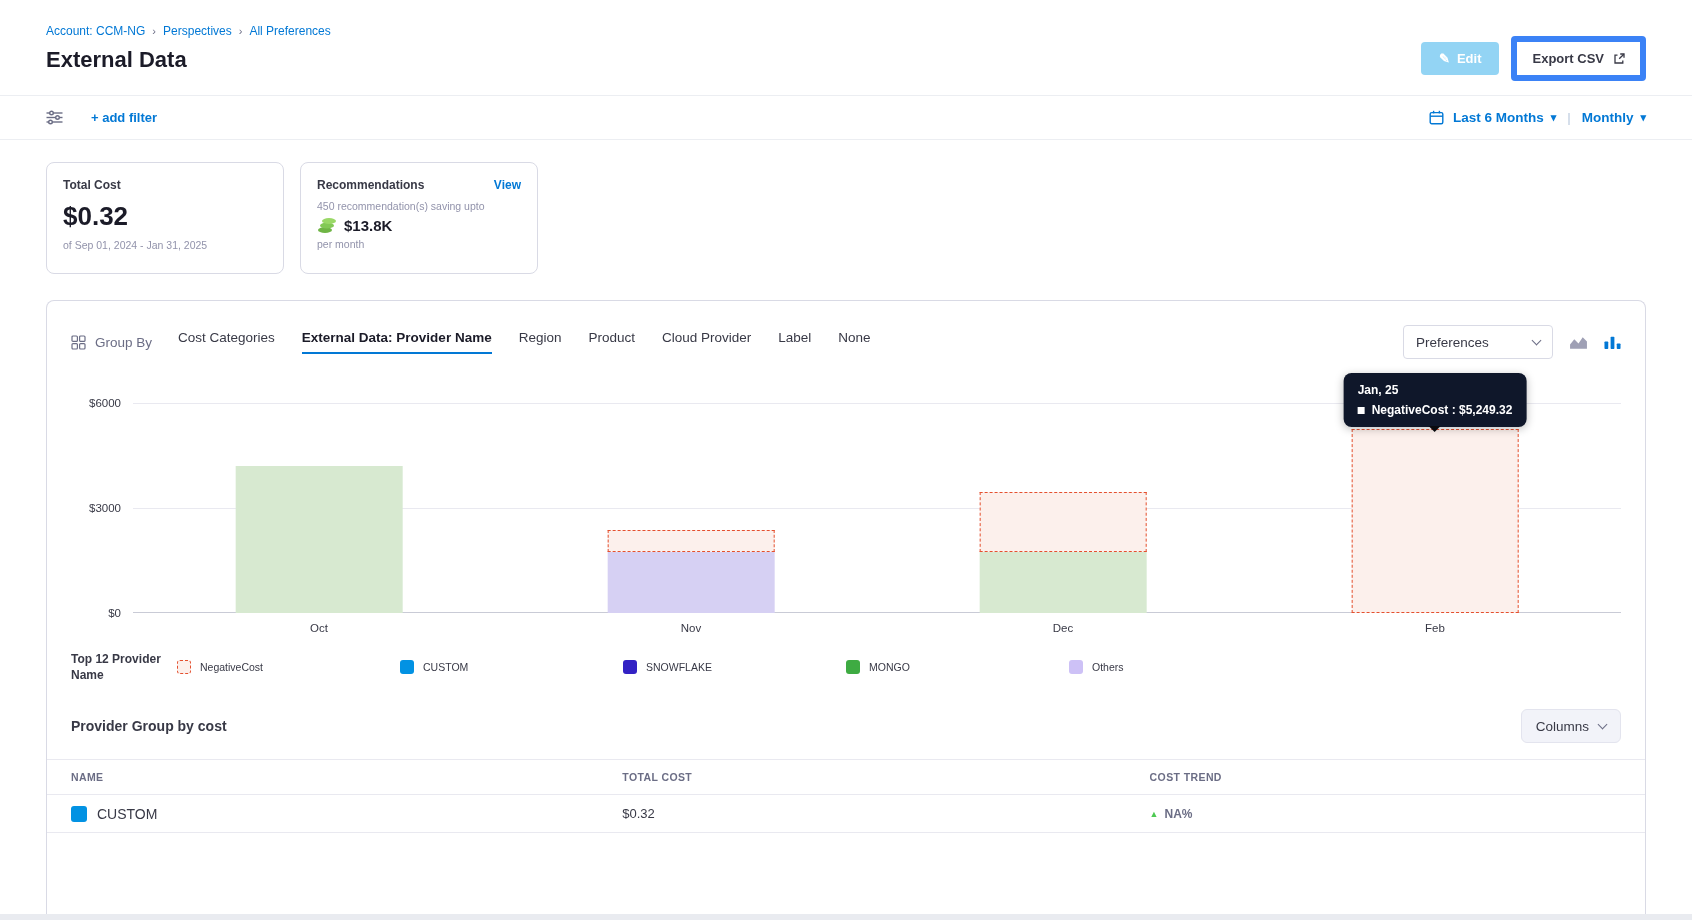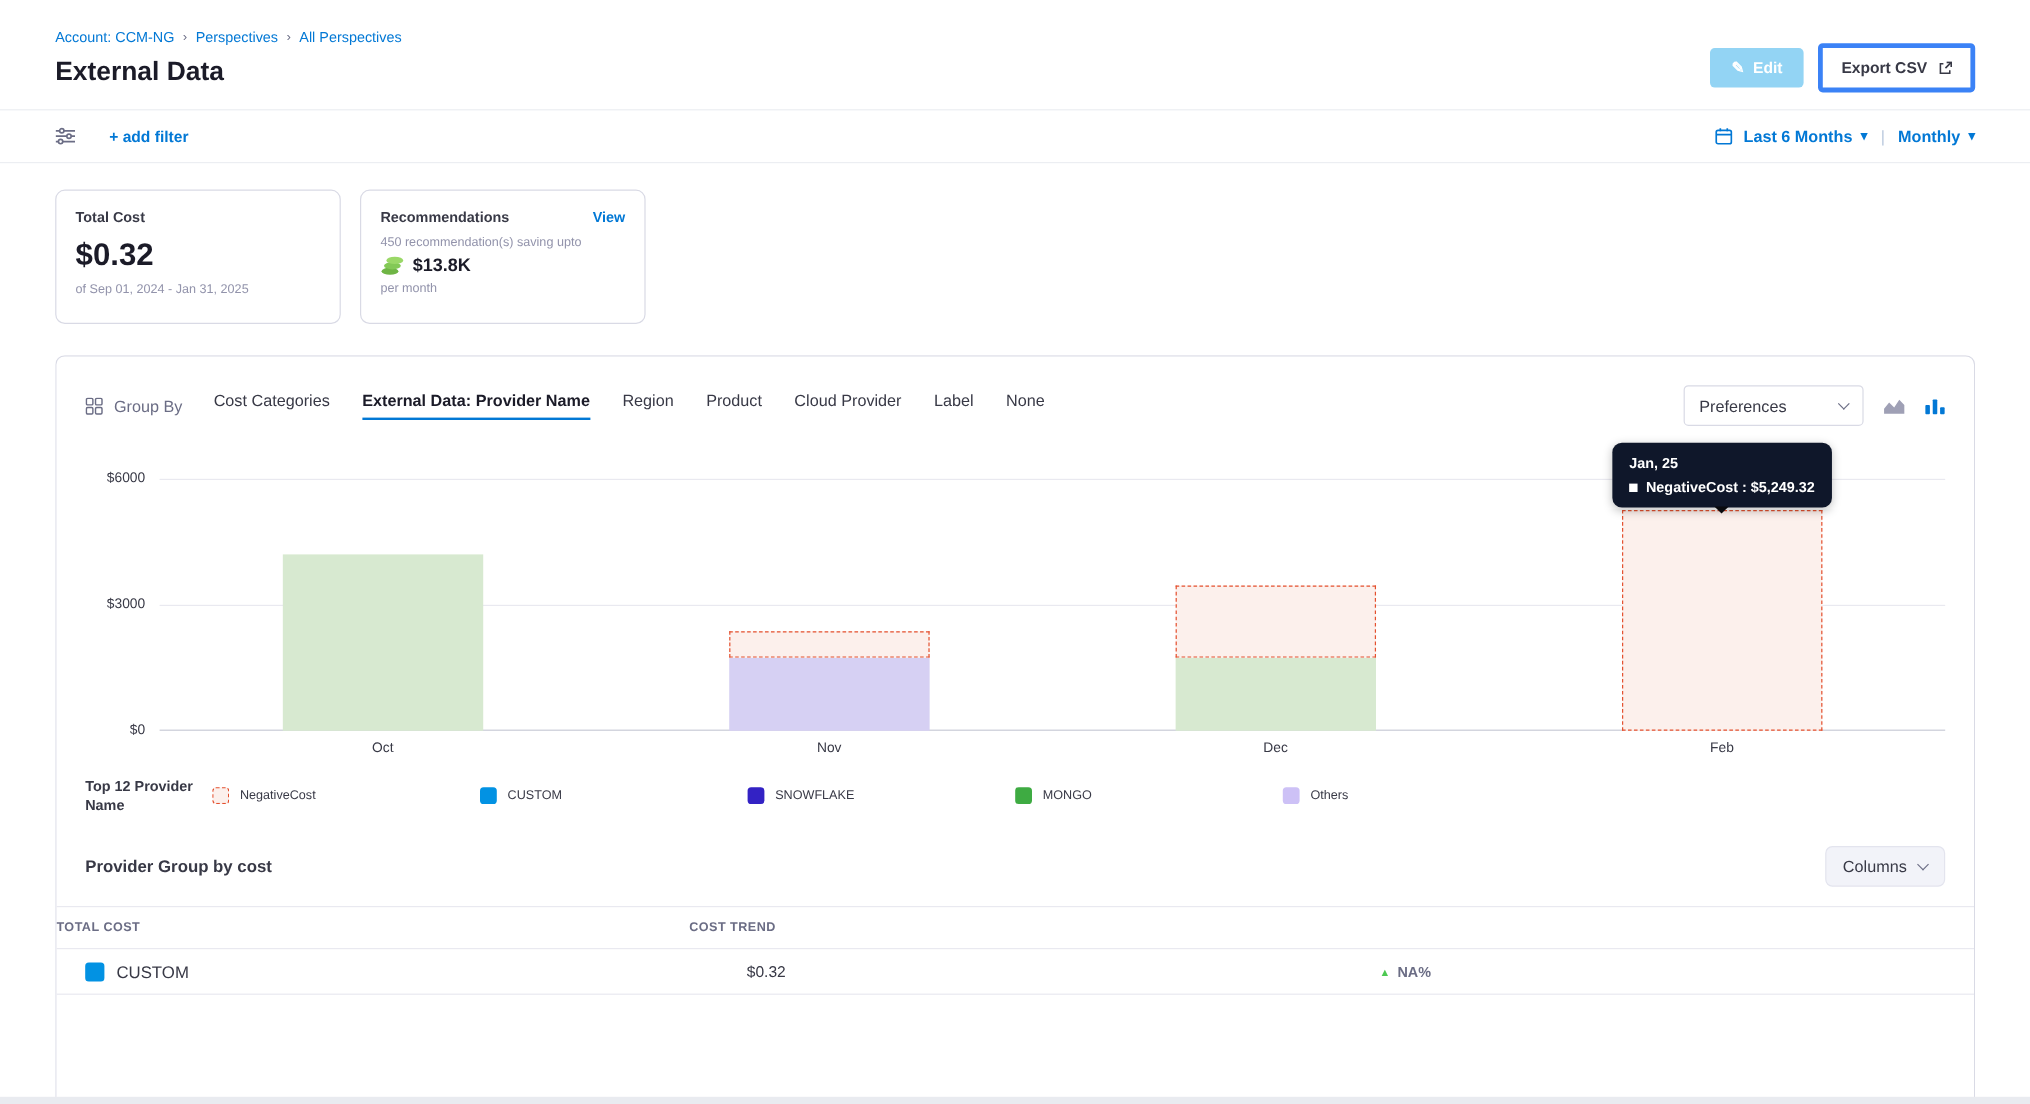--- a/index.html
+++ b/index.html
@@ -8,21 +8,21 @@
 
   
   .topbar{display:flex;justify-content:space-between;align-items:flex-start;padding:24px 46px 14px;border-bottom:1px solid #eceef2}
   .breadcrumb{font-size:12px;color:#0278d5;display:flex;gap:7px;align-items:center;font-weight:500}
   .breadcrumb .crumb{cursor:pointer}
   .breadcrumb .sep{color:#6b6d85;font-size:11px}
   .page-title{font-size:22px;font-weight:700;color:#1b1b28;margin-top:9px}
   .top-actions{display:flex;gap:12px;align-items:center;margin-top:12px}
   .btn-edit{background:#93d4f4;color:#fff;font-weight:700;font-size:13px;border:none;border-radius:4px;padding:9px 18px;display:flex;gap:7px;align-items:center;cursor:pointer;font-family:inherit}
   .btn-edit .pencil{font-size:13px;line-height:1}
-  .btn-export{background:#fff;color:#383946;font-weight:700;font-size:13px;border:4px solid #3b82f6;border-radius:4px;padding:9px 15px;display:flex;gap:9px;align-items:center;cursor:pointer;font-family:inherit}
+  .btn-export{background:#fff;color:#383946;font-weight:700;font-size:13px;border:6px solid #3b82f6;border-radius:4px;padding:9px 15px;display:flex;gap:9px;align-items:center;cursor:pointer;font-family:inherit}
 
   
   .filterbar{display:flex;align-items:center;padding:0 46px;height:44px;border-bottom:1px solid #eceef2}
   .add-filter{color:#0278d5;font-size:13px;font-weight:700;margin-left:28px;cursor:pointer}
   .filter-right{margin-left:auto;display:flex;align-items:center;gap:9px;color:#0278d5;font-weight:700;font-size:13.5px}
   .filter-right .caret{font-size:11px}
   .filter-right .pipe{color:#b9c8dd;font-weight:400;margin:0 2px}
   .picker{display:flex;align-items:center;gap:7px;cursor:pointer}
 
   
@@ -105,21 +105,21 @@
 </head>
 <body>
 
 <div class="topbar">
   <div>
     <div class="breadcrumb">
       <span class="crumb">Account: CCM-NG</span>
       <span class="sep">›</span>
       <span class="crumb">Perspectives</span>
       <span class="sep">›</span>
-      <span class="crumb">All Perspectives</span>
+      <span class="crumb">All Preferences</span>
     </div>
     <div class="page-title">External Data</div>
   </div>
   <div class="top-actions">
     <button class="btn-edit">
       <span class="pencil">✎</span>
       <span>Edit</span>
     </button>
     <button class="btn-export">
       <span>Export CSV</span>
@@ -301,20 +301,21 @@
     <div class="table-controls">
       <button class="columns-btn">
         <span>Columns</span>
         <span class="chev"></span>
       </button>
     </div>
   </div>
 
   <div class="table">
     <div class="thead">
+      <div class="th c1">NAME</div>
       <div class="th c2">TOTAL COST</div>
       <div class="th c3">COST TREND</div>
     </div>
     <div id="table-body">
         <div class="trow">
           <div class="c1 c-name">
             <span class="row-swatch" style="background: rgb(2, 146, 227);"></span>
             <span class="row-name">CUSTOM</span>
           </div>
           <div class="c2 c-cost">$0.32</div>

